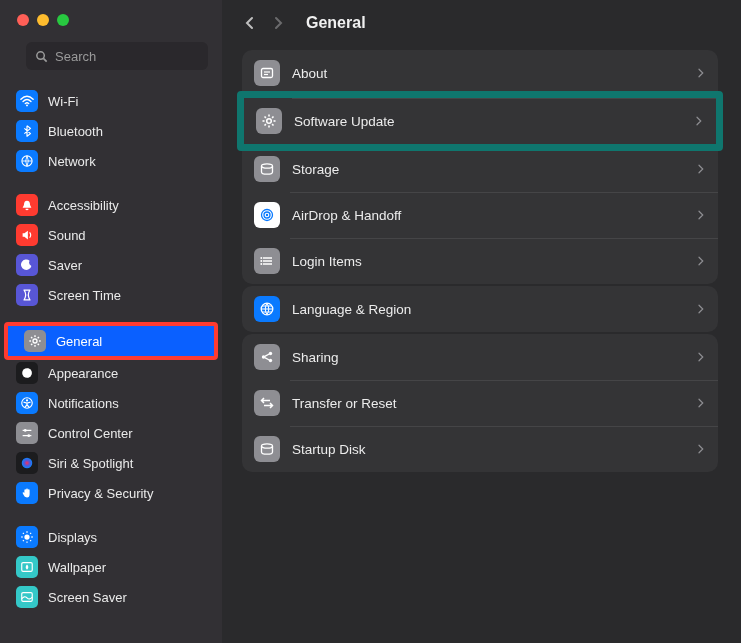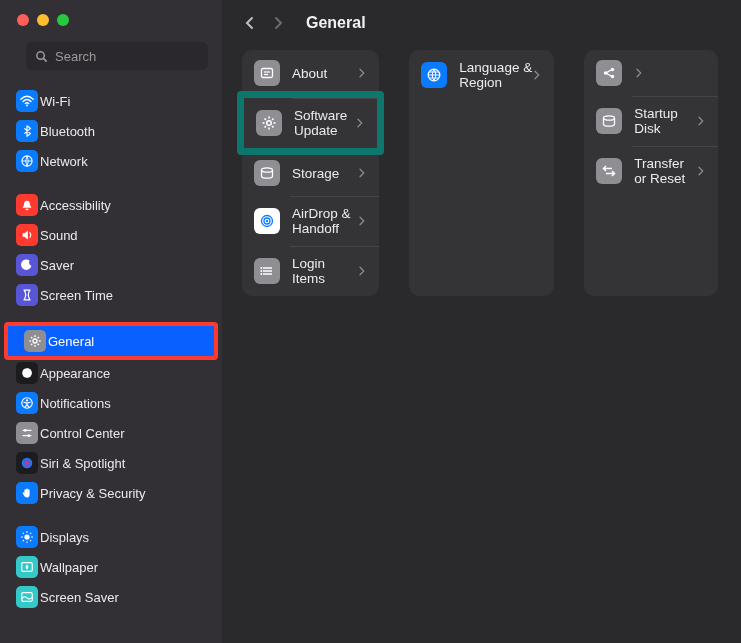--- a/index.html
+++ b/index.html
@@ -39,21 +39,21 @@
     border:none; background:transparent; outline:none;
     color:#e6e6e6; font-size:13px; margin-left:6px;
     width:100%;
   }
   .search input::placeholder{color:#9a9a9a;}
   .side-list { padding:6px 0 10px 0; overflow:auto; }
   .side-group-gap { height:14px; }
   .side-item {
     display:flex; align-items:center;
     height:30px; padding:0 10px 0 16px;
-    gap:2px;
+    gap:10px;
     cursor:default;
     color:#eaeaea;
   }
   .side-item .icon-box {
     width:22px; height:22px; border-radius:5px;
     display:flex; align-items:center; justify-content:center;
     flex:0 0 22px;
     color:#fff;
   }
   .side-item.selected {
@@ -74,21 +74,21 @@
     display:flex; flex-direction:column;
   }
   .header {
     display:flex; align-items:center;
     padding:14px 20px 8px 20px;
     gap:10px;
   }
   .header .chev { color:#bfbfbf; width:18px; display:inline-flex; cursor:default;}
   .header .fwd { color:#6b6b6d; }
   .header-title { font-size:16px; font-weight:600; margin-left:8px; color:#f0f0f0;}
-  .content { padding:10px 23px 20px 20px; display:flex; flex-direction:row; gap:30px; }
+  .content { padding:10px 23px 20px 20px; display:flex; flex-direction:column; gap:2px; }
   .card {
     background:#343436;
     border-radius:10px;
   }
   .row {
     display:flex; align-items:center;
     padding:10px 12px;
     position:relative;
     cursor:default;
   }
@@ -522,46 +522,47 @@
           </span>
         </div>
       </div>
       <div class="card">
         <div class="row">
           <span class="icon-box" style="background:#8e8e93;">
             <svg width="16" height="16" viewBox="0 0 16 16">
               <use href="#i-share"></use>
             </svg>
           </span>
+          <span class="label">Sharing</span>
+          <span class="chev-r">
+            <svg width="9" height="14" viewBox="0 0 12 14">
+              <use href="#i-chev-r-sm"></use>
+            </svg>
+          </span>
+        </div>
+        <div class="row">
+          <span class="icon-box" style="background:#8e8e93;">
+            <svg width="16" height="16" viewBox="0 0 16 16">
+              <use href="#i-arrows"></use>
+            </svg>
+          </span>
+          <span class="label">Transfer or Reset</span>
           <span class="chev-r">
             <svg width="9" height="14" viewBox="0 0 12 14">
               <use href="#i-chev-r-sm"></use>
             </svg>
           </span>
         </div>
         <div class="row">
           <span class="icon-box" style="background:#8e8e93;">
             <svg width="16" height="16" viewBox="0 0 16 16">
               <use href="#i-disk"></use>
             </svg>
           </span>
           <span class="label">Startup Disk</span>
-          <span class="chev-r">
-            <svg width="9" height="14" viewBox="0 0 12 14">
-              <use href="#i-chev-r-sm"></use>
-            </svg>
-          </span>
-        </div>
-        <div class="row">
-          <span class="icon-box" style="background:#8e8e93;">
-            <svg width="16" height="16" viewBox="0 0 16 16">
-              <use href="#i-arrows"></use>
-            </svg>
-          </span>
-          <span class="label">Transfer or Reset</span>
           <span class="chev-r">
             <svg width="9" height="14" viewBox="0 0 12 14">
               <use href="#i-chev-r-sm"></use>
             </svg>
           </span>
         </div>
       </div>
     </div>
 </div>
 

